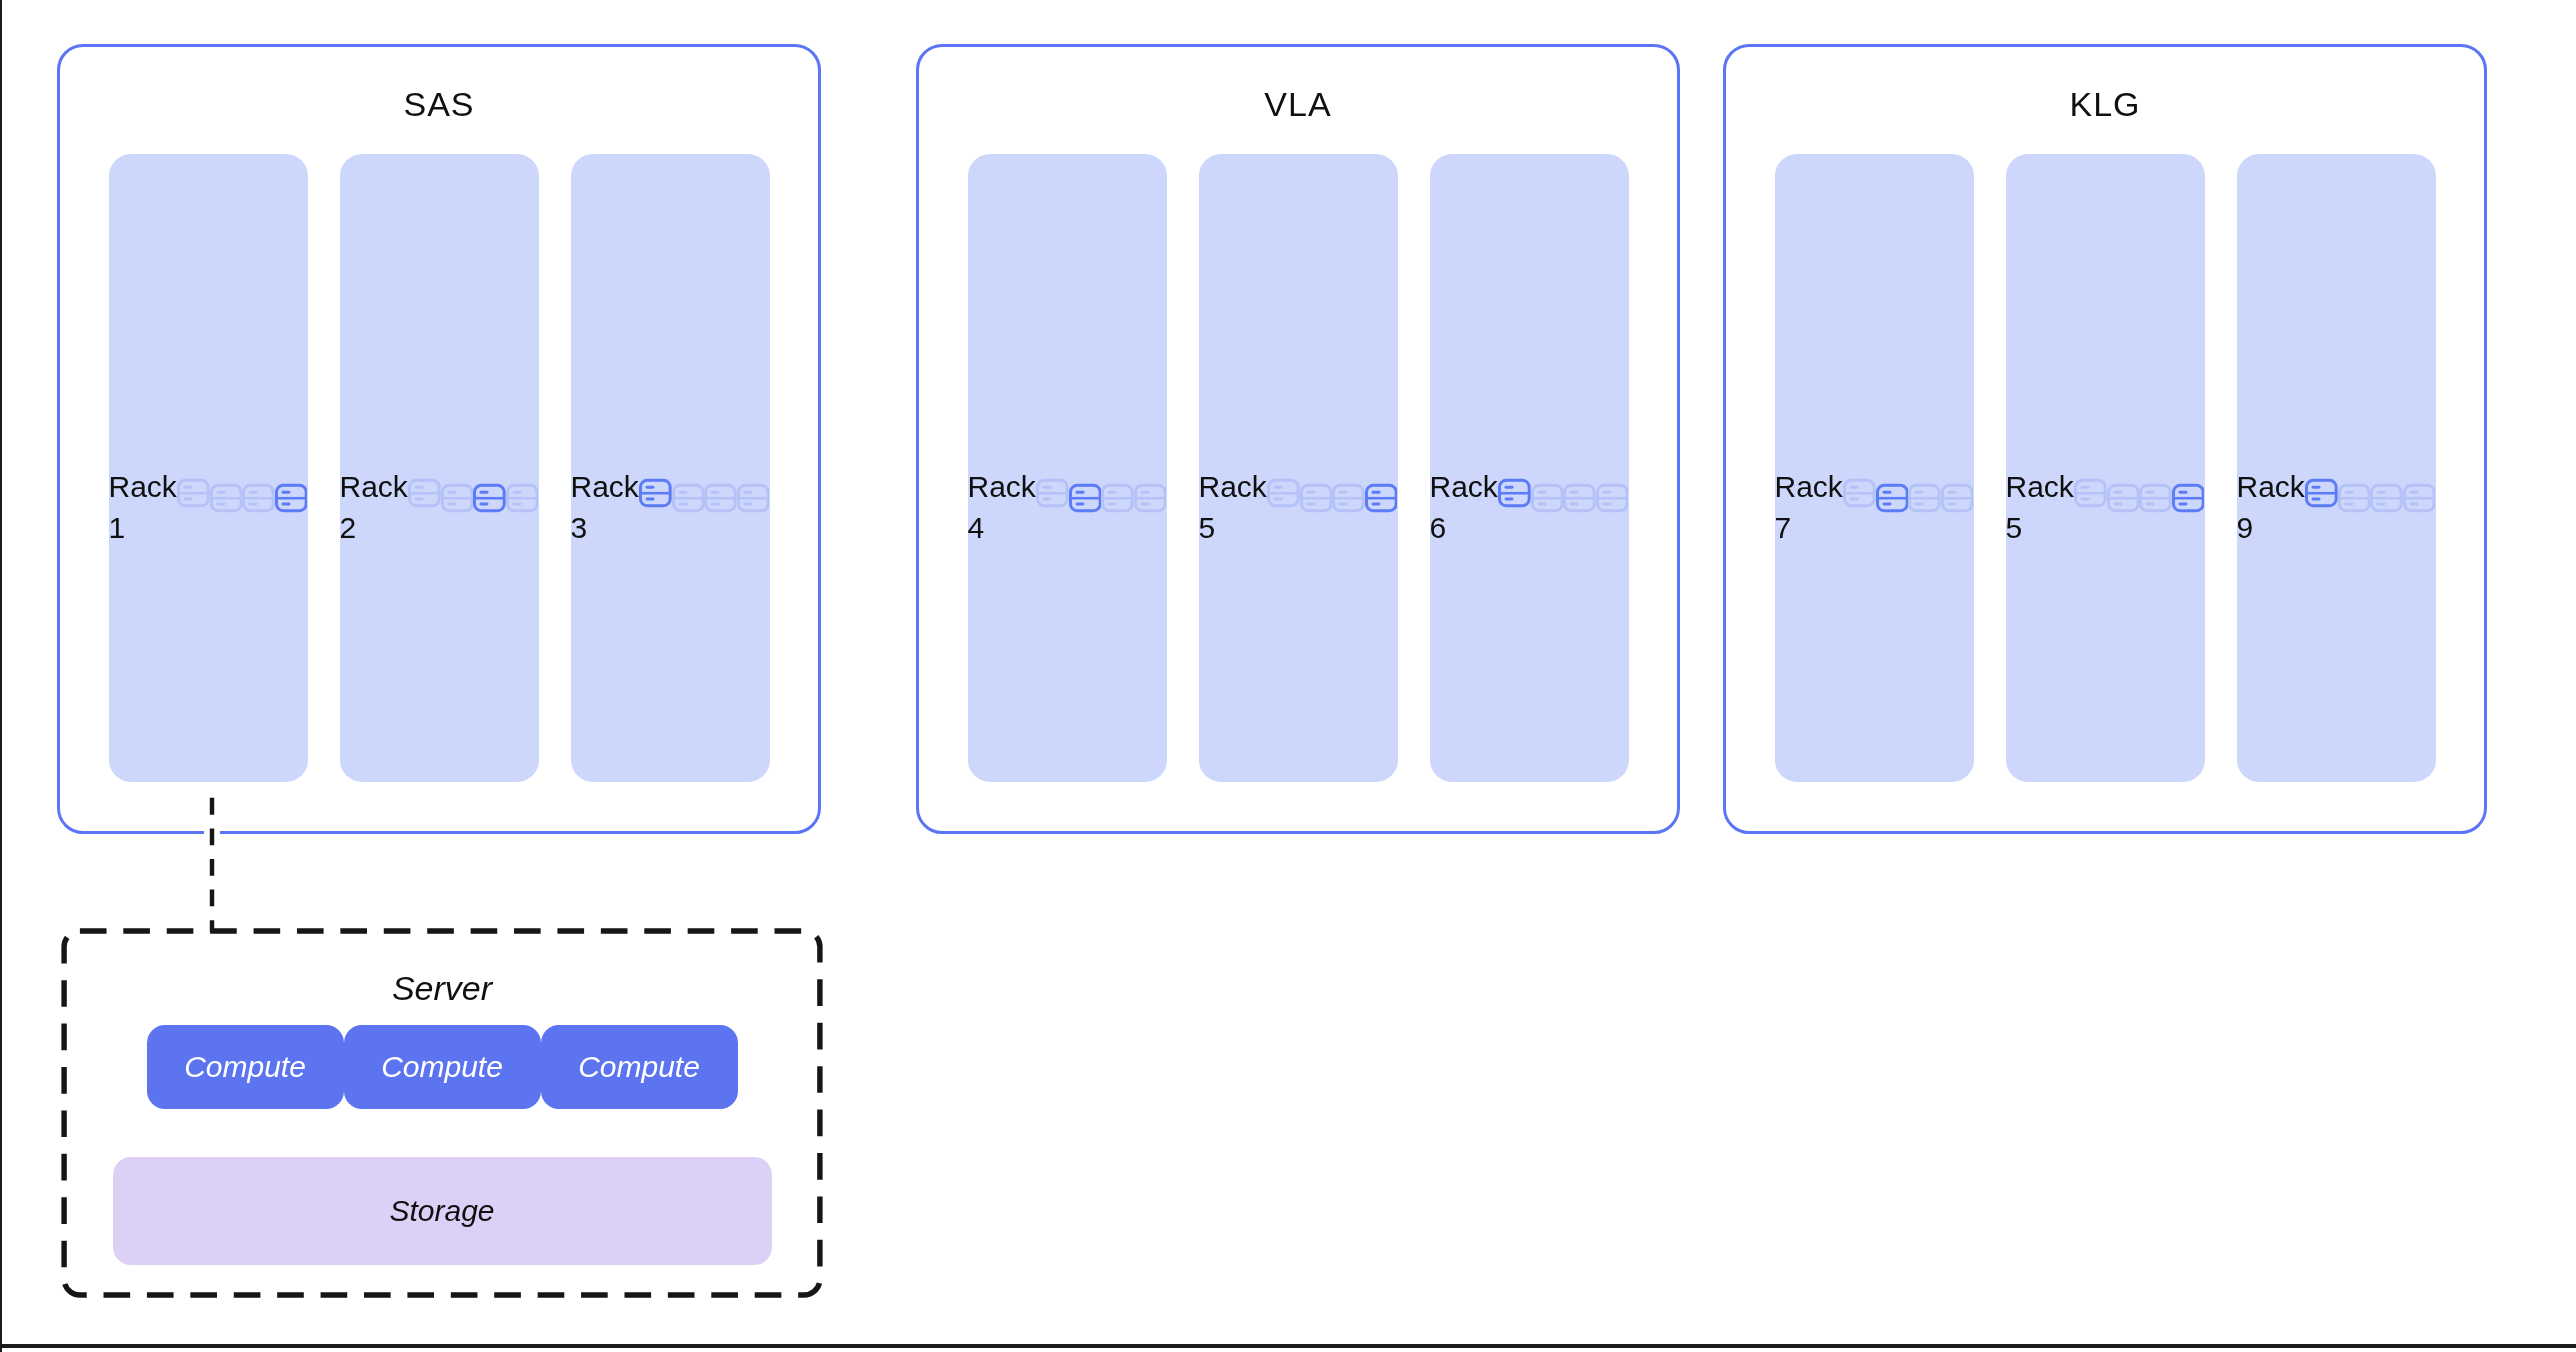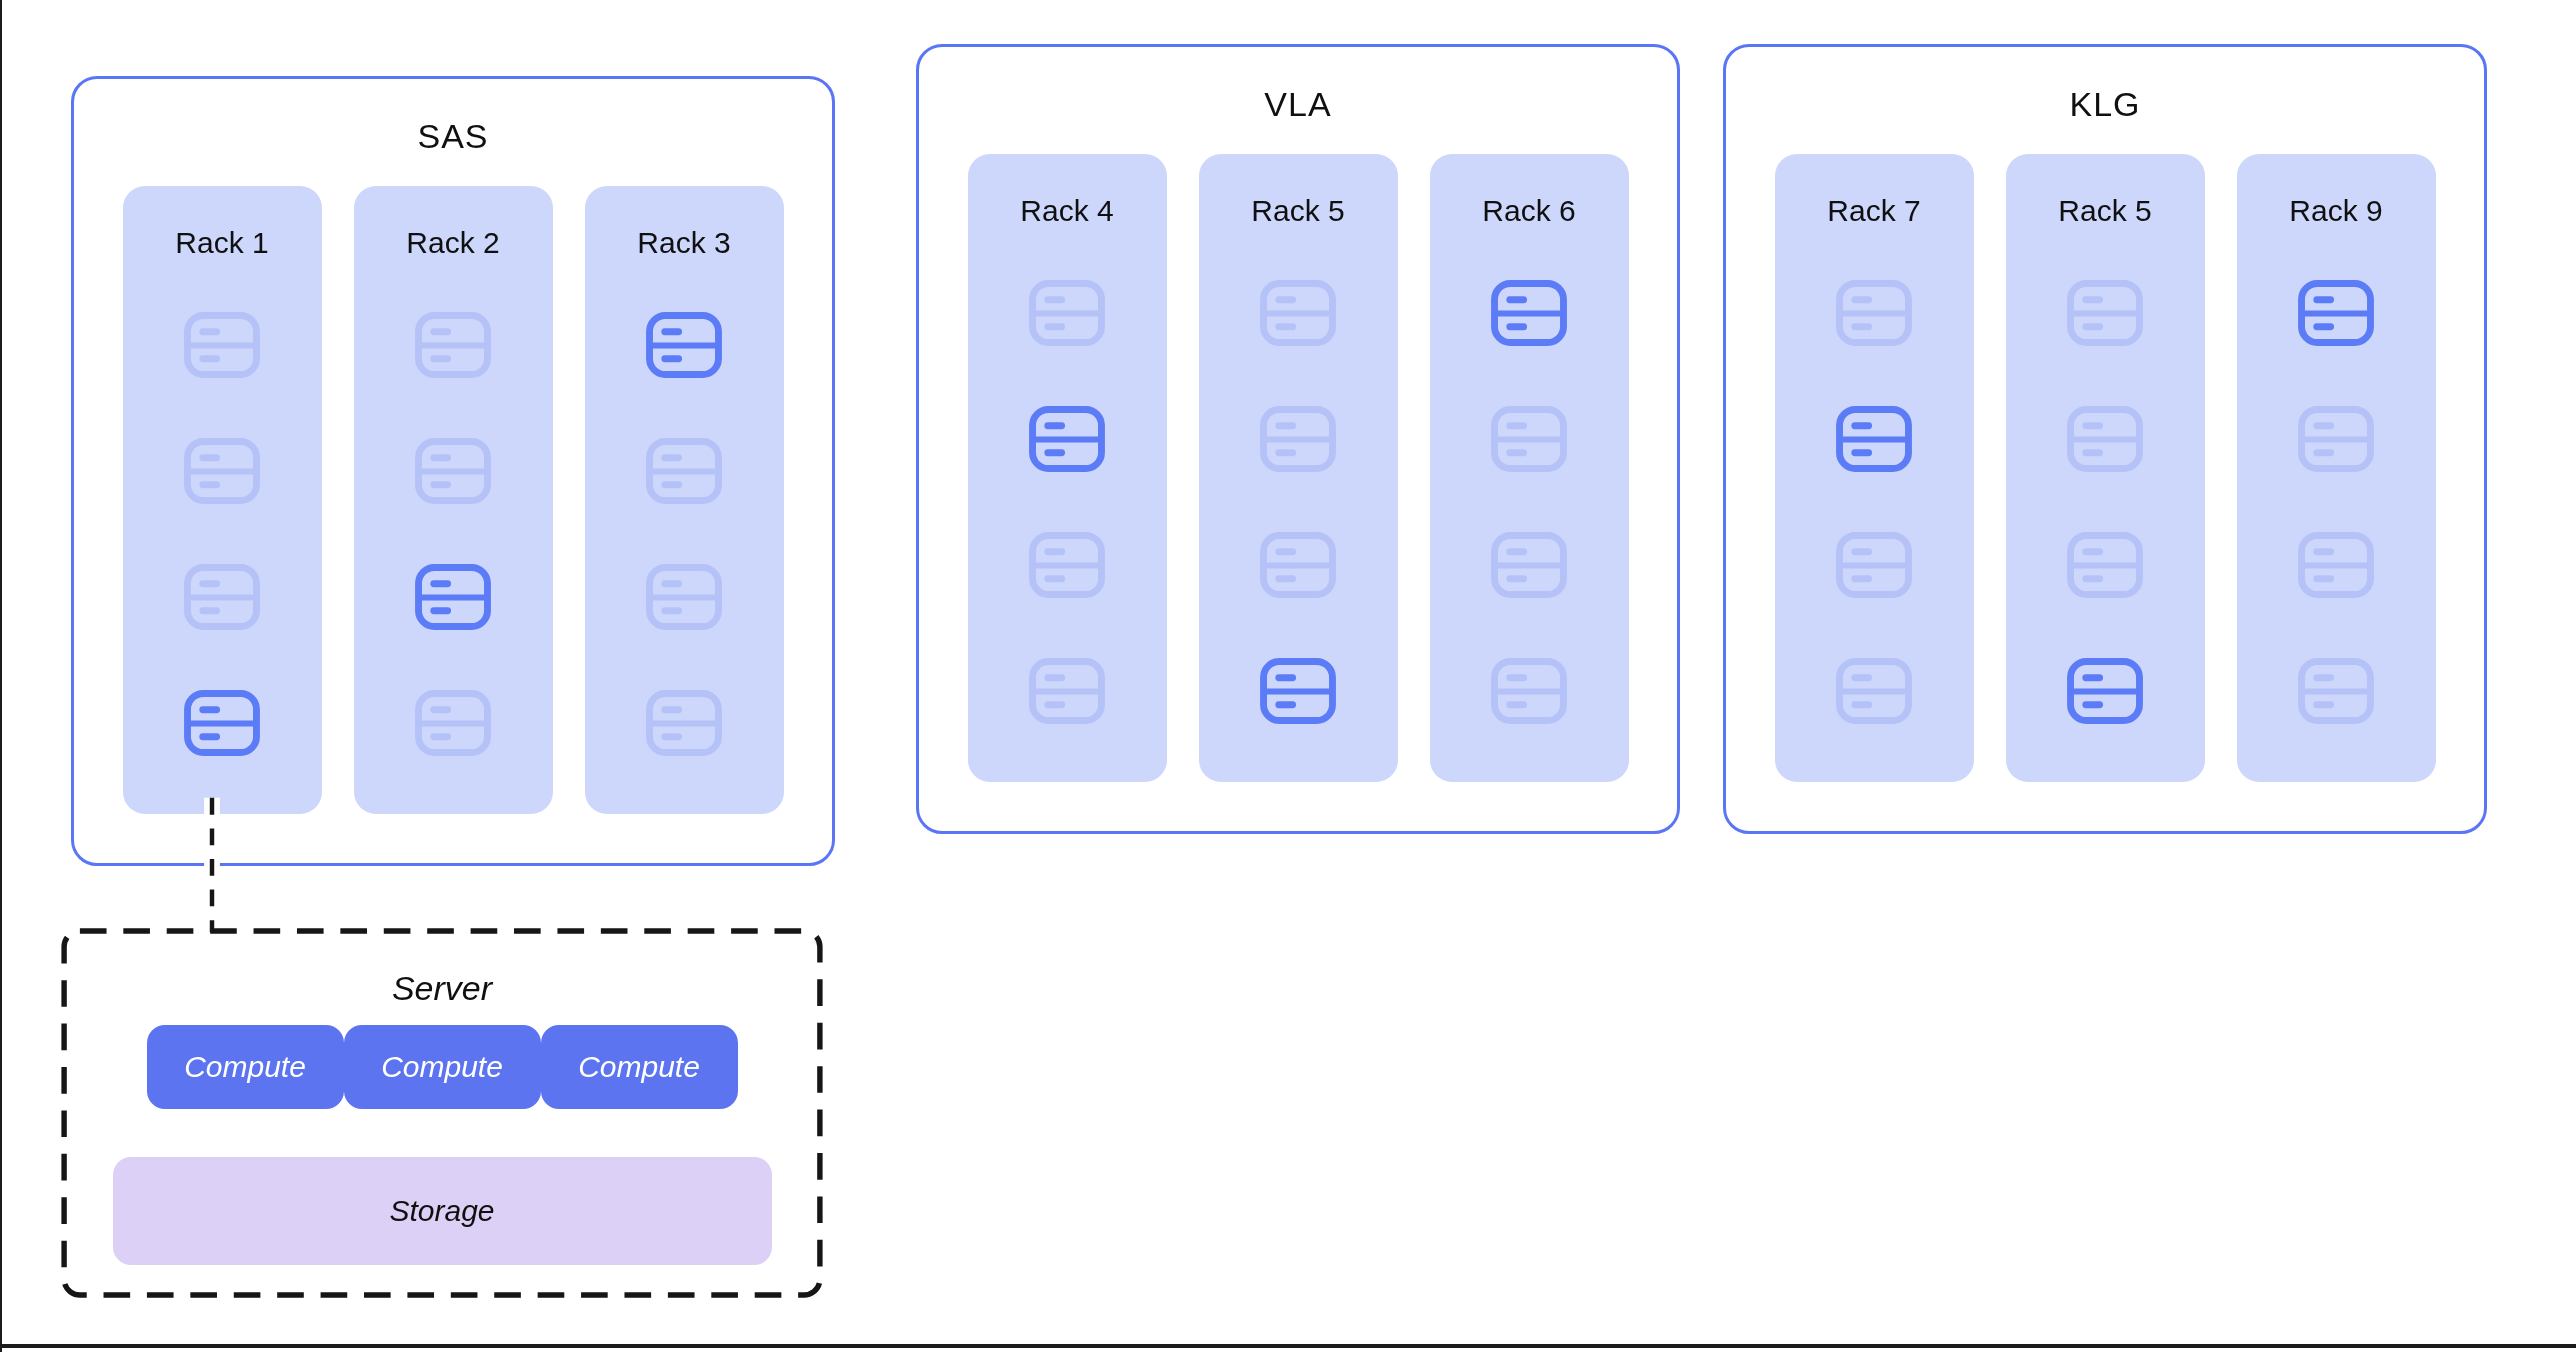--- a/index.html
+++ b/index.html
@@ -29,21 +29,21 @@
     color:var(--text);
   }
   .racks{
     margin-top:30px;
     display:flex;justify-content:center;gap:32px;
   }
   .rack{
     width:199px;height:628px;
     background:var(--rack-bg);
     border-radius:22px;
-    display:flex;flex-direction:column;align-items:center;
+    display:flex;flex-direction:row;align-items:center;
   }
   .rack-title{
     margin-top:36px;height:41px;line-height:41px;
     font-size:30px;color:var(--text);
   }
   .server-icon{width:76px;height:66px;display:block;}
   .server-icon.first{margin-top:49px;}
   .server-icon + .server-icon{margin-top:60px;}
   .server-icon.on{color:var(--icon-on);}
   .server-icon.off{color:var(--icon-off);}
@@ -88,21 +88,21 @@
 </style>
 </head>
 <body>
 
 <div id="stage">
 
   <div class="frame-left"></div>
   <div class="frame-bottom"></div>
 
   <div id="dc-layer">
-      <section class="dc" style="left: 71px; margin-top: 32px;">
+      <section class="dc" style="left: 57px;">
         <h2 class="dc-title">SAS</h2>
         <div class="racks">
           <div class="rack">
             <div class="rack-title">Rack 1</div>
             <svg viewBox="0 0 77 67" class="server-icon off first">
               <rect x="3.5" y="3.5" width="70" height="60" rx="16" fill="none" stroke="currentColor" stroke-width="7"></rect>
               <line x1="4" y1="34" x2="73" y2="34" stroke="currentColor" stroke-width="6"></line>
               <line x1="19" y1="20" x2="33" y2="20" stroke="currentColor" stroke-width="7" stroke-linecap="round"></line>
               <line x1="19" y1="47.5" x2="33" y2="47.5" stroke="currentColor" stroke-width="7" stroke-linecap="round"></line>
             </svg>

